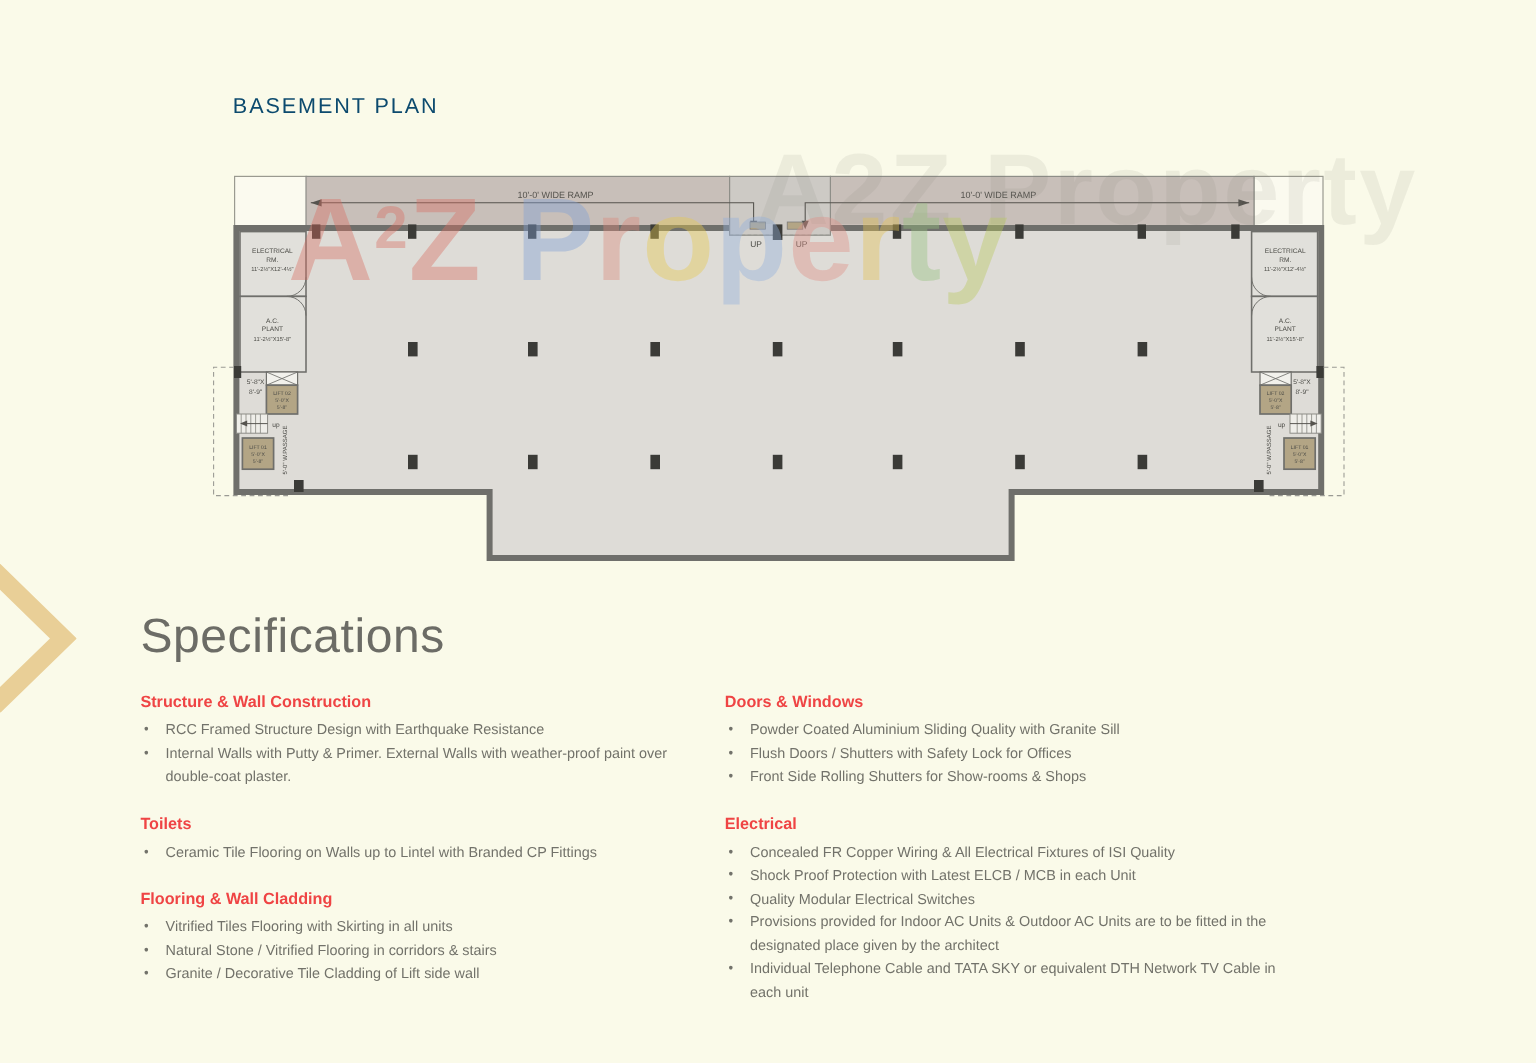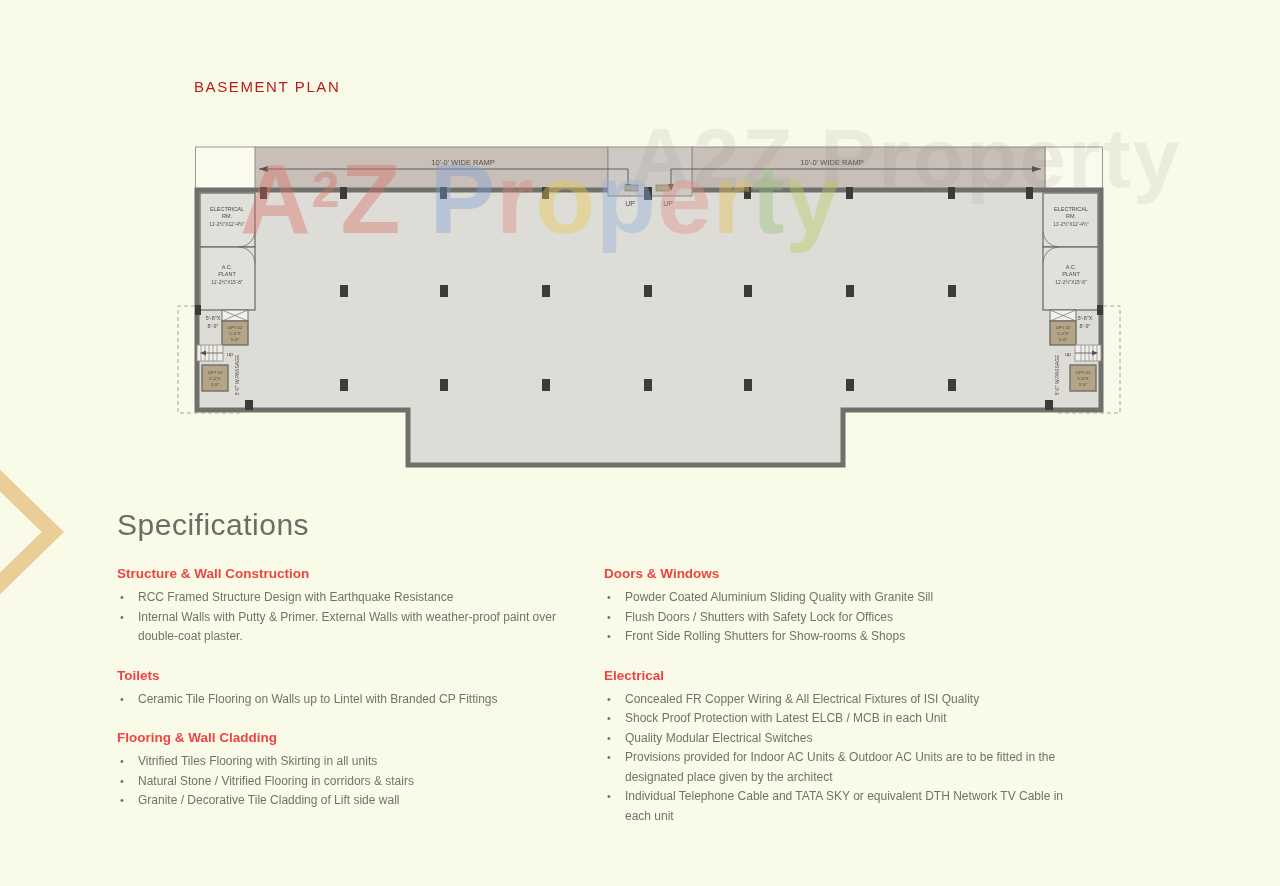--- a/index.html
+++ b/index.html
@@ -4,21 +4,21 @@
 <style>
   html,body{margin:0;padding:0;}
   body{
     width:1280px;height:886px;position:relative;overflow:hidden;
     background:#fafae9;
     font-family:"Liberation Sans",sans-serif;
   }
   
   .page-title{
     position:absolute;left:194px;top:78px;
-    font-size:15px;letter-spacing:1.6px;color:#b91c1c;font-weight:500;
+    font-size:18px;letter-spacing:1.6px;color:#0c4a6e;font-weight:500;
   }
   
   .chevron{
     position:absolute;left:-22px;top:470px;width:86px;height:124px;
     background:#e9cf97;
     clip-path:polygon(0 0,26% 0,100% 50%,26% 100%,0 100%,74% 50%);
     z-index:0;
   }
   
   .plan-svg{position:absolute;left:175px;top:143px;z-index:1;}
@@ -32,21 +32,21 @@
   }
   .wm-main{
     position:absolute;left:240px;top:150px;z-index:3;
     font-size:98px;font-weight:bold;opacity:0.40;
     white-space:nowrap;line-height:1;letter-spacing:1px;
   }
   .wm-main .sm{font-size:50px;position:relative;top:-26px;}
   
   .specs{position:absolute;left:117px;top:508px;width:960px;z-index:1;}
   .specs h2{
-    margin:0;font-size:30px;font-weight:400;color:#6c6c66;letter-spacing:0.5px;
+    margin:0;font-size:40px;font-weight:400;color:#6c6c66;letter-spacing:0.5px;
   }
   .spec-cols{position:relative;margin-top:24px;}
   .spec-col{position:absolute;top:0;}
   .spec-col.left{left:0;width:470px;}
   .spec-col.right{left:487px;width:475px;}
   .spec-section{margin-bottom:21px;}
   .spec-section h3{
     margin:0 0 7px 0;font-size:13.5px;font-weight:bold;color:#ef4444;
   }
   .spec-section ul{list-style:none;margin:0;padding:0;}

